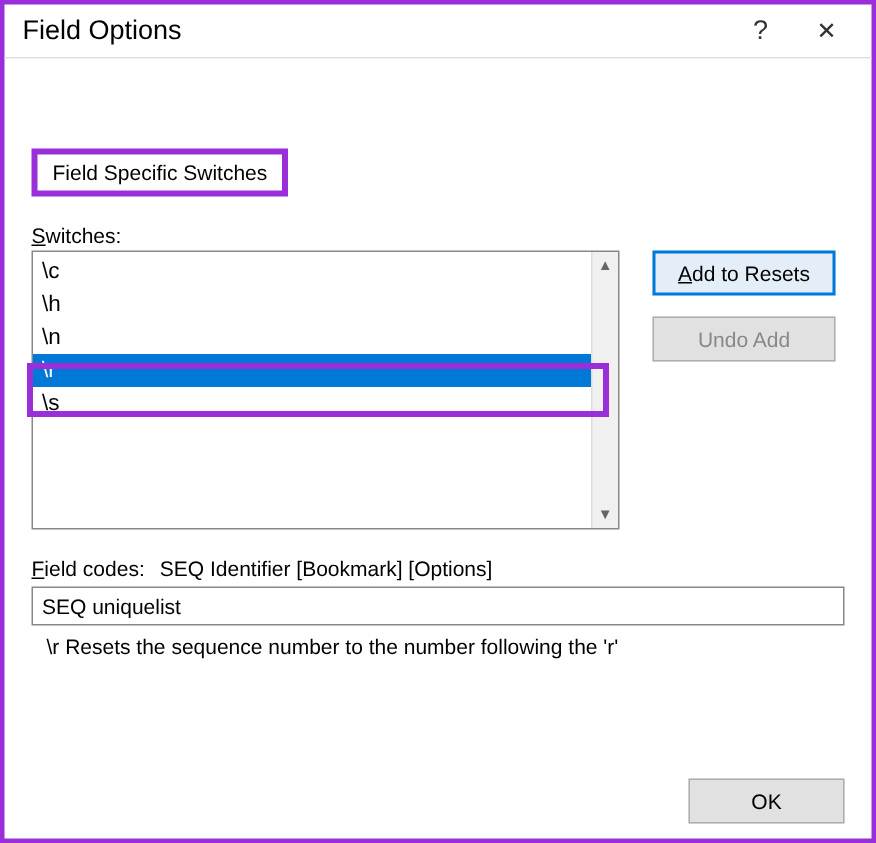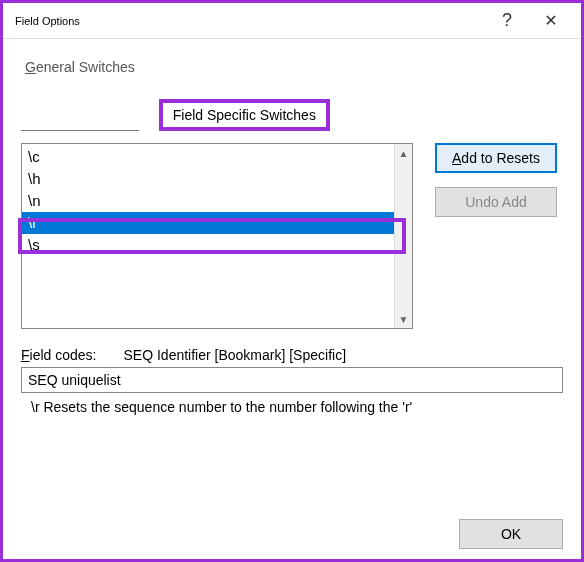--- a/index.html
+++ b/index.html
@@ -19,21 +19,21 @@
   }
   .titlebar {
     height: 36px;
     display: flex;
     align-items: center;
     padding: 0 8px 0 12px;
     border-bottom: 1px solid #e0e0e0;
   }
   .titlebar-title {
     flex: 1;
-    font-size: 11px;
+    font-size: 18px;
   }
   .titlebar-btn {
     width: 44px;
     height: 30px;
     display: flex;
     align-items: center;
     justify-content: center;
     font-size: 16px;
     color: #333;
     cursor: default;
@@ -141,21 +141,21 @@
     border: 2px solid #0078d7;
     background: #e4eef9;
   }
   .btn.disabled {
     color: #888;
     text-align: center;
   }
   .btn .u { text-decoration: underline; }
   .field-codes-row {
     display: flex;
-    gap: 27px;
+    gap: 10px;
     margin-top: 18px;
     margin-bottom: 4px;
   }
   .field-codes-label .u { text-decoration: underline; }
   .field-codes-input {
     width: 100%;
     border: 1px solid #888;
     padding: 4px 6px;
     font-size: 14px;
     font-family: inherit;
@@ -183,26 +183,26 @@
 
   <div class="titlebar">
     <div class="titlebar-title">Field Options</div>
     <div class="titlebar-btn help">?</div>
     <div class="titlebar-btn">✕</div>
   </div>
 
   <div class="content">
 
     <div class="tabs">
-      <div class="tab">
-        <span class="u">G</span><span>eneral Switches</span>
-      </div>
       <div class="tab active-highlight">Field Specific Switches</div>
     </div>
 
+    <div class="label">
+      <span class="u">S</span><span>witches:</span>
+    </div>
 
     <div class="switches-row">
       <div class="listbox-wrap">
         <div class="listbox">
           <div class="listbox-item">\c</div>
           <div class="listbox-item">\h</div>
           <div class="listbox-item">\n</div>
           <div class="listbox-item selected">\r</div>
           <div class="listbox-item">\s</div>
         </div>
@@ -219,21 +219,21 @@
             <span>dd to Resets</span>
         </div>
         <div class="btn disabled">Undo Add</div>
       </div>
     </div>
 
     <div class="field-codes-row">
       <div class="field-codes-label">
         <span class="u">F</span><span>ield codes:</span>
       </div>
-      <div>SEQ Identifier [Bookmark] [Specific]</div>
+      <div>SEQ Identifier [Bookmark] [Options]</div>
     </div>
     <input class="field-codes-input" value="SEQ uniquelist" style="">
 
     <div class="desc-text">\r Resets the sequence number to the number following the 'r'</div>
 
     <div class="footer">
       <div class="btn">OK</div>
     </div>
 
   </div>

